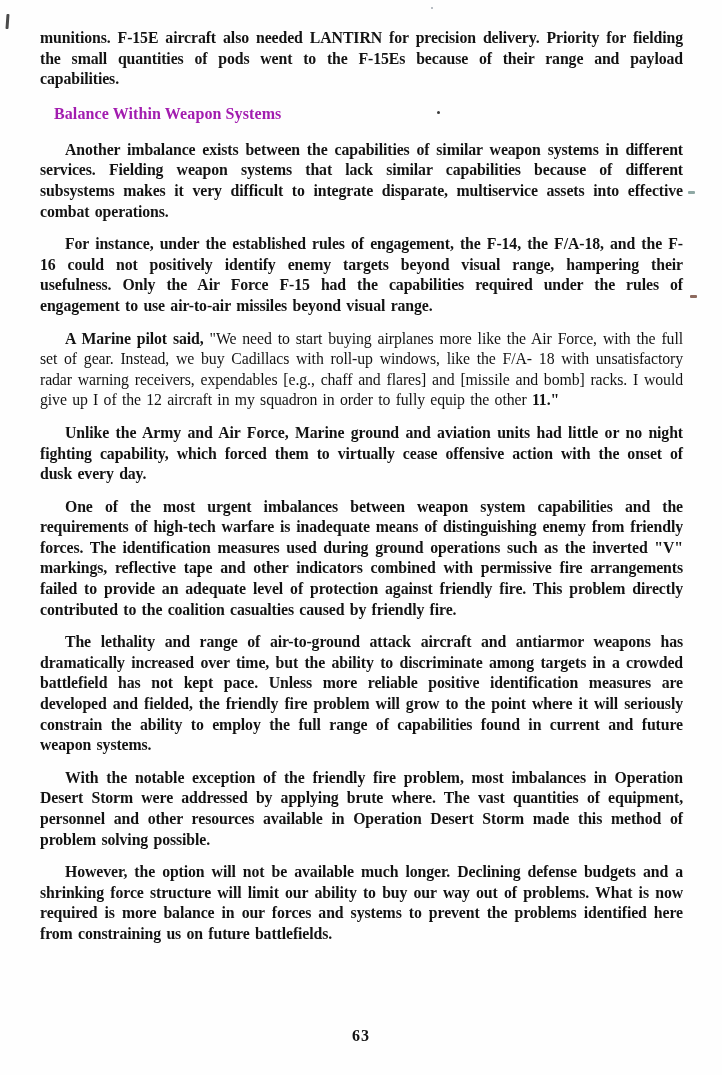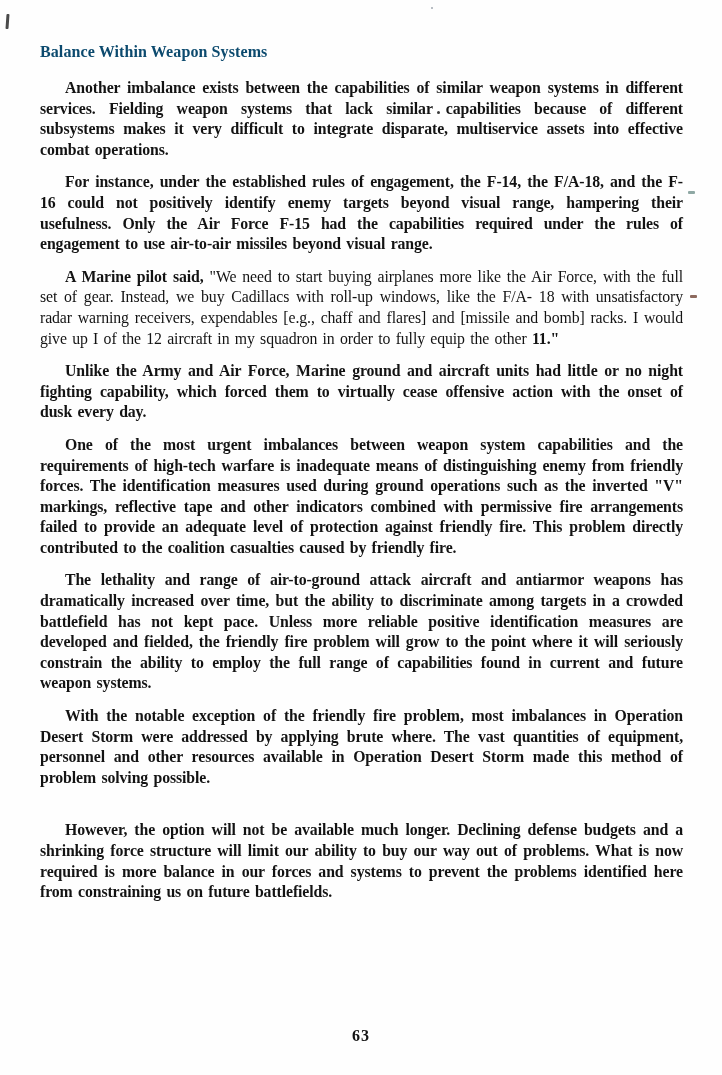--- a/index.html
+++ b/index.html
@@ -26,21 +26,21 @@
     font-size: 15.8px;
     font-weight: bold;
     line-height: 20.6px;
     text-align: justify;
     text-indent: 25px;
     word-spacing: 1.5px;
     letter-spacing: -0.1px;
     margin: 0 0 12px 0;
   }
   .para.no-indent { text-indent: 0; }
-  .para.gap-before { margin-top: 32px; }
+  .para.gap-before { margin-top: 12px; }
   .heading {
     font-size: 16px;
     font-weight: bold;
     line-height: 20px;
     margin: 14px 0 16px 0;
     letter-spacing: 0.1px;
   }
   .quote-regular { font-weight: normal; }
   .page-footer {
     position: absolute;
@@ -68,30 +68,31 @@
 <div class="paper" style="background: rgb(254, 254, 254); color: rgb(19, 19, 19);">
 
   <span class="speck speck-edge-left"></span>
   <span class="speck speck-top"></span>
   <span class="speck speck-mid"></span>
   <span class="speck speck-right-1"></span>
   <span class="speck speck-right-2"></span>
 
   <main class="text-block">
 
+    <p class="para no-indent">munitions. F-15E aircraft also needed LANTIRN for precision delivery. Priority for fielding the small quantities of pods went to the F-15Es because of their range and payload capabilities.</p>
 
-    <h2 class="heading" style="color: #0c4a6e;">Balance Within Weapon Systems</h2>
+    <h2 class="heading" style="color: #a21caf; margin-left: 14px;">Balance Within Weapon Systems</h2>
 
     <p class="para">Another imbalance exists between the capabilities of similar weapon systems in different services. Fielding weapon systems that lack similar capabilities because of different subsystems makes it very difficult to integrate disparate, multiservice assets into effective combat operations.</p>
 
     <p class="para">For instance, under the established rules of engagement, the F-14, the F/A-18, and the F-16 could not positively identify enemy targets beyond visual range, hampering their usefulness. Only the Air Force F-15 had the capabilities required under the rules of engagement to use air-to-air missiles beyond visual range.</p>
 
     <p class="para"><span>A Marine pilot said, </span><span class="quote-regular">"We need to start buying airplanes more like the Air Force, with the full set of gear. Instead, we buy Cadillacs with roll-up windows, like the F/A- 18 with unsatisfactory radar warning receivers, expendables [e.g., chaff and flares] and [missile and bomb] racks. I would give up I of the 12 aircraft in my squadron in order to fully equip the other </span><span>11."</span></p>
 
-    <p class="para">Unlike the Army and Air Force, Marine ground and aircraft units had little or no night fighting capability, which forced them to virtually cease offensive action with the onset of dusk every day.</p>
+    <p class="para">Unlike the Army and Air Force, Marine ground and aviation units had little or no night fighting capability, which forced them to virtually cease offensive action with the onset of dusk every day.</p>
 
     <p class="para">One of the most urgent imbalances between weapon system capabilities and the requirements of high-tech warfare is inadequate means of distinguishing enemy from friendly forces. The identification measures used during ground operations such as the inverted "V" markings, reflective tape and other indicators combined with permissive fire arrangements failed to provide an adequate level of protection against friendly fire. This problem directly contributed to the coalition casualties caused by friendly fire.</p>
 
     <p class="para">The lethality and range of air-to-ground attack aircraft and antiarmor weapons has dramatically increased over time, but the ability to discriminate among targets in a crowded battlefield has not kept pace. Unless more reliable positive identification measures are developed and fielded, the friendly fire problem will grow to the point where it will seriously constrain the ability to employ the full range of capabilities found in current and future weapon systems.</p>
 
     <p class="para">With the notable exception of the friendly fire problem, most imbalances in Operation Desert Storm were addressed by applying brute where. The vast quantities of equipment, personnel and other resources available in Operation Desert Storm made this method of problem solving possible.</p>
 
     <p class="para gap-before">However, the option will not be available much longer. Declining defense budgets and a shrinking force structure will limit our ability to buy our way out of problems. What is now required is more balance in our forces and systems to prevent the problems identified here from constraining us on future battlefields.</p>
 
   </main>

